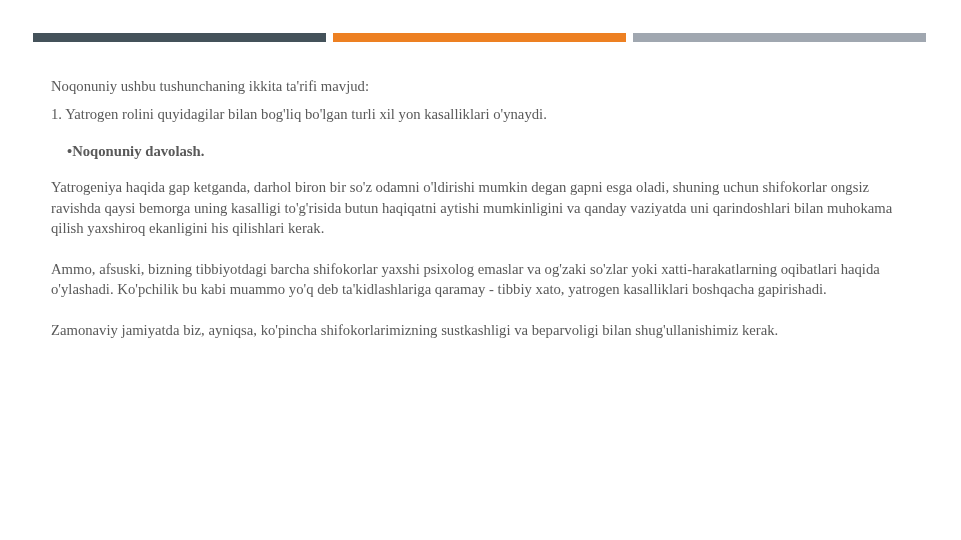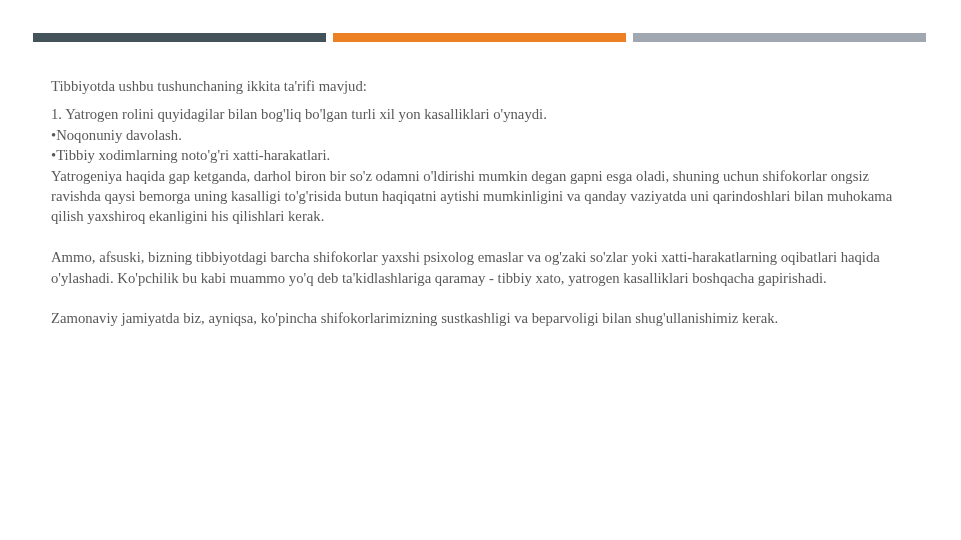--- a/index.html
+++ b/index.html
@@ -52,44 +52,44 @@
     margin: 0;
     padding: 0;
   }
   .para + .para {
     margin-top: 8px;
   }
   .spacer-line {
     height: 20.4px;
   }
   .bullet-line {
-    margin: 0;
+    margin: 16px;
     padding: 0;
+    font-weight: bold;
   }
   .bullet-dot {
     font-size: 14.7px;
     line-height: 20.4px;
   }
 </style>
 </head>
 <body style="background: rgb(255, 255, 255);">
 
 <div class="slide">
 
   <div class="accent-bar">
     <div class="accent-seg" style="background: rgb(68, 82, 90);"></div>
     <div class="accent-seg" style="background: rgb(237, 128, 34);"></div>
     <div class="accent-seg" style="background: rgb(160, 167, 176);"></div>
   </div>
 
   <div class="body-block" style="color: rgb(89, 89, 89);">
-      <p class="para">Tibbiyotda ushbu tushunchaning ikkita ta'rifi mavjud:</p>
+      <p class="para">Noqonuniy ushbu tushunchaning ikkita ta'rifi mavjud:</p>
       <p class="para">1. Yatrogen rolini quyidagilar bilan bog'liq bo'lgan turli xil yon kasalliklari o'ynaydi.</p>
       <p class="bullet-line"><span class="bullet-dot">•</span><span>Noqonuniy davolash.</span></p>
-      <p class="bullet-line"><span class="bullet-dot">•</span><span>Tibbiy xodimlarning noto'g'ri xatti-harakatlari.</span></p>
       <p class="para">Yatrogeniya haqida gap ketganda, darhol biron bir so'z odamni o'ldirishi mumkin degan gapni esga oladi, shuning uchun shifokorlar ongsiz ravishda qaysi bemorga uning kasalligi to'g'risida butun haqiqatni aytishi mumkinligini va qanday vaziyatda uni qarindoshlari bilan muhokama qilish yaxshiroq ekanligini his qilishlari kerak.</p>
       <div class="spacer-line">&nbsp;</div>
       <p class="para">Ammo, afsuski, bizning tibbiyotdagi barcha shifokorlar yaxshi psixolog emaslar va og'zaki so'zlar yoki xatti-harakatlarning oqibatlari haqida o'ylashadi. Ko'pchilik bu kabi muammo yo'q deb ta'kidlashlariga qaramay - tibbiy xato, yatrogen kasalliklari boshqacha gapirishadi.</p>
       <div class="spacer-line">&nbsp;</div>
       <p class="para">Zamonaviy jamiyatda biz, ayniqsa, ko'pincha shifokorlarimizning sustkashligi va beparvoligi bilan shug'ullanishimiz kerak.</p>
     </div>
 
 </div>
 
 </body></html>

